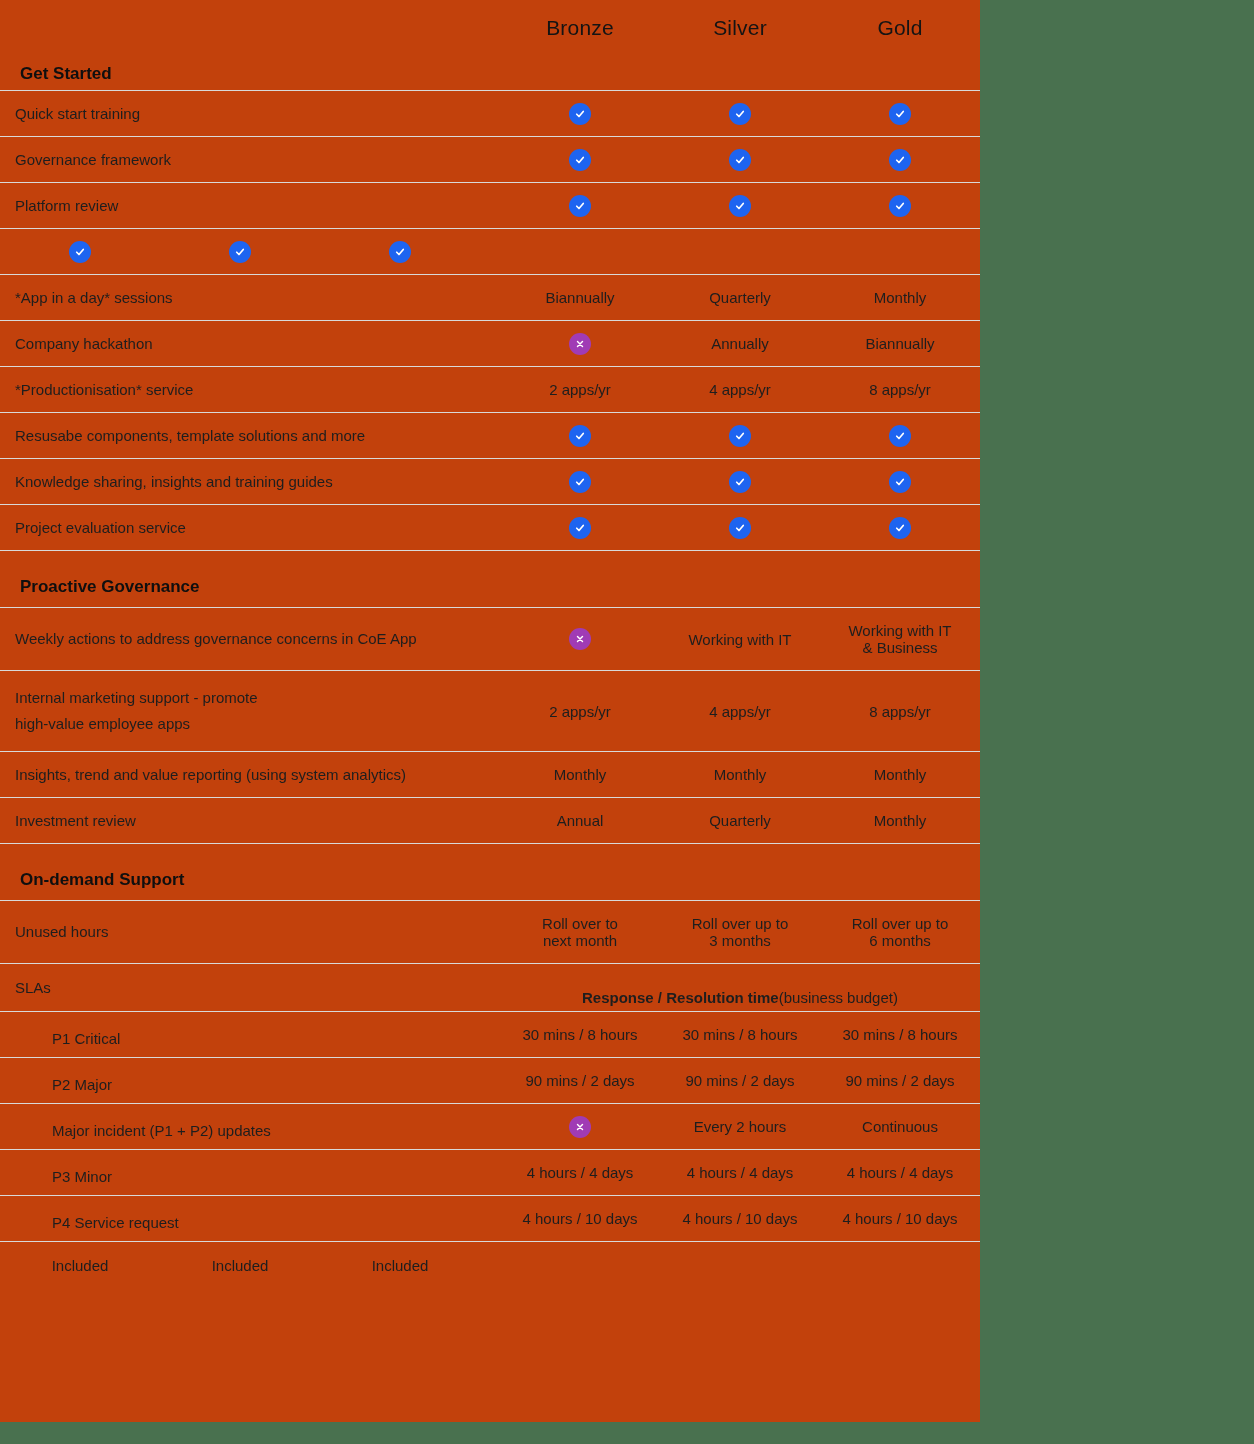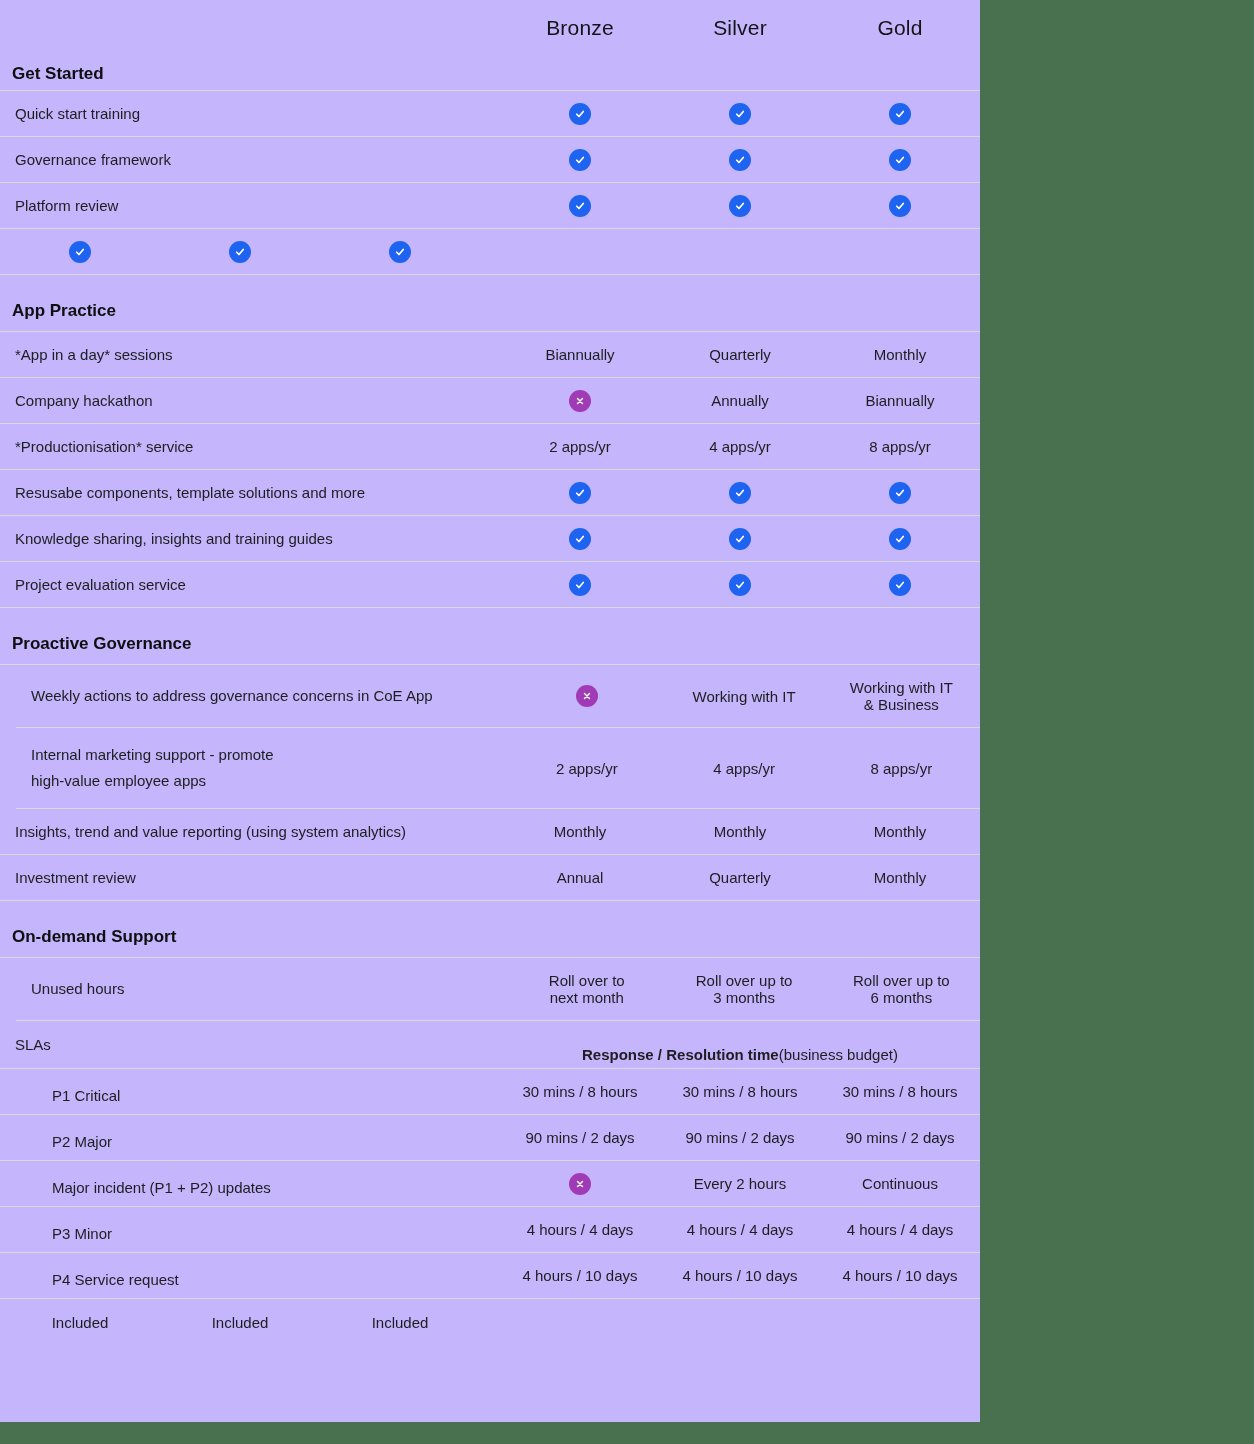--- a/index.html
+++ b/index.html
@@ -7,42 +7,42 @@
     width: 1254px; height: 1444px;
     background: #49714F;
     font-family: "Liberation Sans", sans-serif;
     color: #1e1e1e;
     position: relative;
     overflow: hidden;
   }
   .panel {
     position: absolute; left: 0; top: 0;
     width: 980px; height: 1422px;
-    background: #c4b5fd;
+    background: #c2410c;
   }
   .header-row { display: flex; align-items: center; height: 56px; }
   .header-spacer { width: 500px; box-sizing: border-box; }
   .col-h {
     width: 160px; text-align: center;
     font-size: 21px; font-weight: 400; color: #141414;
     letter-spacing: 0.2px;
   }
-  .section-h { border-bottom: 1px solid #d9d9d9; padding: 26px 0 10px; }
+  .section-h { border-bottom: 1px solid #d9d9d9; padding: 26px 8px 10px; }
   .section-h.first { padding-top: 8px; padding-bottom: 6px; }
   .section-h .t {
     padding-left: 12px; font-size: 17px; font-weight: 700;
     color: #0f0f0f; line-height: 20px;
   }
   .row {
     display: flex; align-items: center;
     min-height: 46px; box-sizing: border-box;
     border-bottom: 1px solid #d9d9d9;
     padding: 5px 0;
   }
-  .row.roomy { padding: 14px 0; margin-left: 16px; }
+  .row.roomy { padding: 14px 0; }
   .row:last-child { border-bottom: none; }
   .label {
     width: 500px; box-sizing: border-box;
     padding-left: 15px; padding-right: 20px;
     font-size: 15px; line-height: 26px;
     white-space: pre-line; color: #1e1e1e;
   }
   .label.indent { padding-left: 52px; margin-top: 8px; }
   .cell {
     width: 160px; box-sizing: border-box;
@@ -115,23 +115,20 @@
         <div class="cell"><span class="icon check"><svg width="12" height="12" viewBox="0 0 24 24">
               <path d="M5.5 12.5l4.5 4.5 8.5-10" stroke="#fff" stroke-width="3.4" fill="none" stroke-linecap="round" stroke-linejoin="round"></path>
             </svg></span></div>
         <div class="cell"><span class="icon check"><svg width="12" height="12" viewBox="0 0 24 24">
               <path d="M5.5 12.5l4.5 4.5 8.5-10" stroke="#fff" stroke-width="3.4" fill="none" stroke-linecap="round" stroke-linejoin="round"></path>
             </svg></span></div>
         <div class="cell"><span class="icon check"><svg width="12" height="12" viewBox="0 0 24 24">
               <path d="M5.5 12.5l4.5 4.5 8.5-10" stroke="#fff" stroke-width="3.4" fill="none" stroke-linecap="round" stroke-linejoin="round"></path>
             </svg></span></div>
       </div>
-      <div class="section-h">
-        <div class="t">App Practice</div>
-      </div>
       <div class="row">
         <div class="label">*App in a day* sessions</div>
         <div class="cell"><span>Biannually</span></div>
         <div class="cell"><span>Quarterly</span></div>
         <div class="cell"><span>Monthly</span></div>
       </div>
       <div class="row">
         <div class="label">Company hackathon</div>
         <div class="cell"><span class="icon cross"><svg width="10" height="10" viewBox="0 0 24 24">
               <path d="M6 6l12 12M18 6L6 18" stroke="#fff" stroke-width="3.4" fill="none" stroke-linecap="round"></path>

